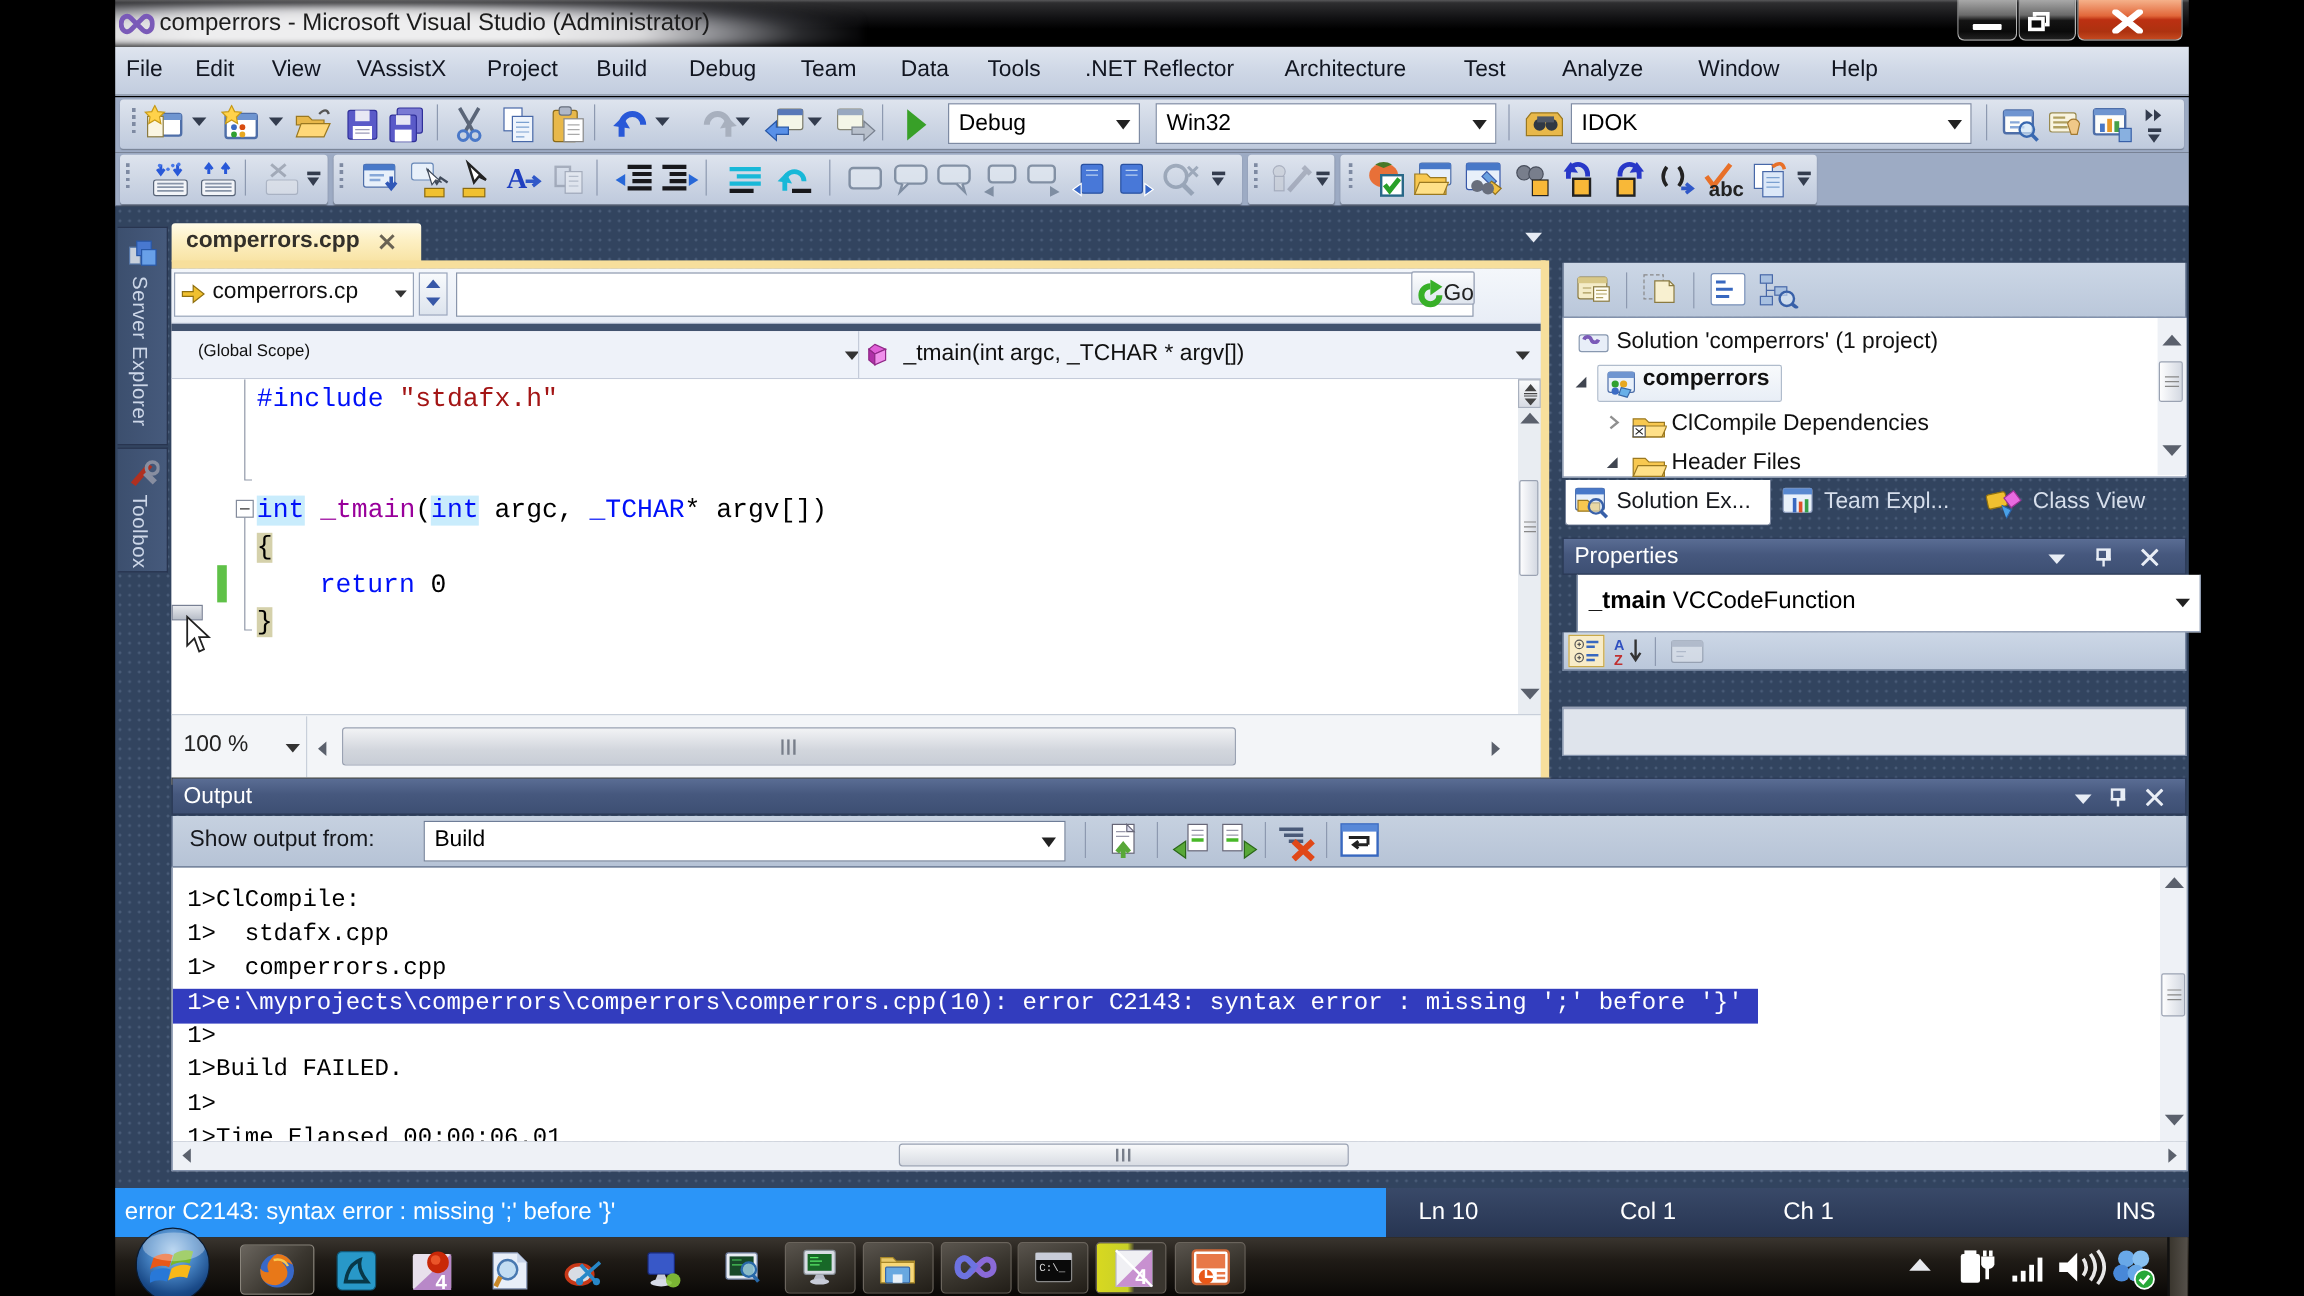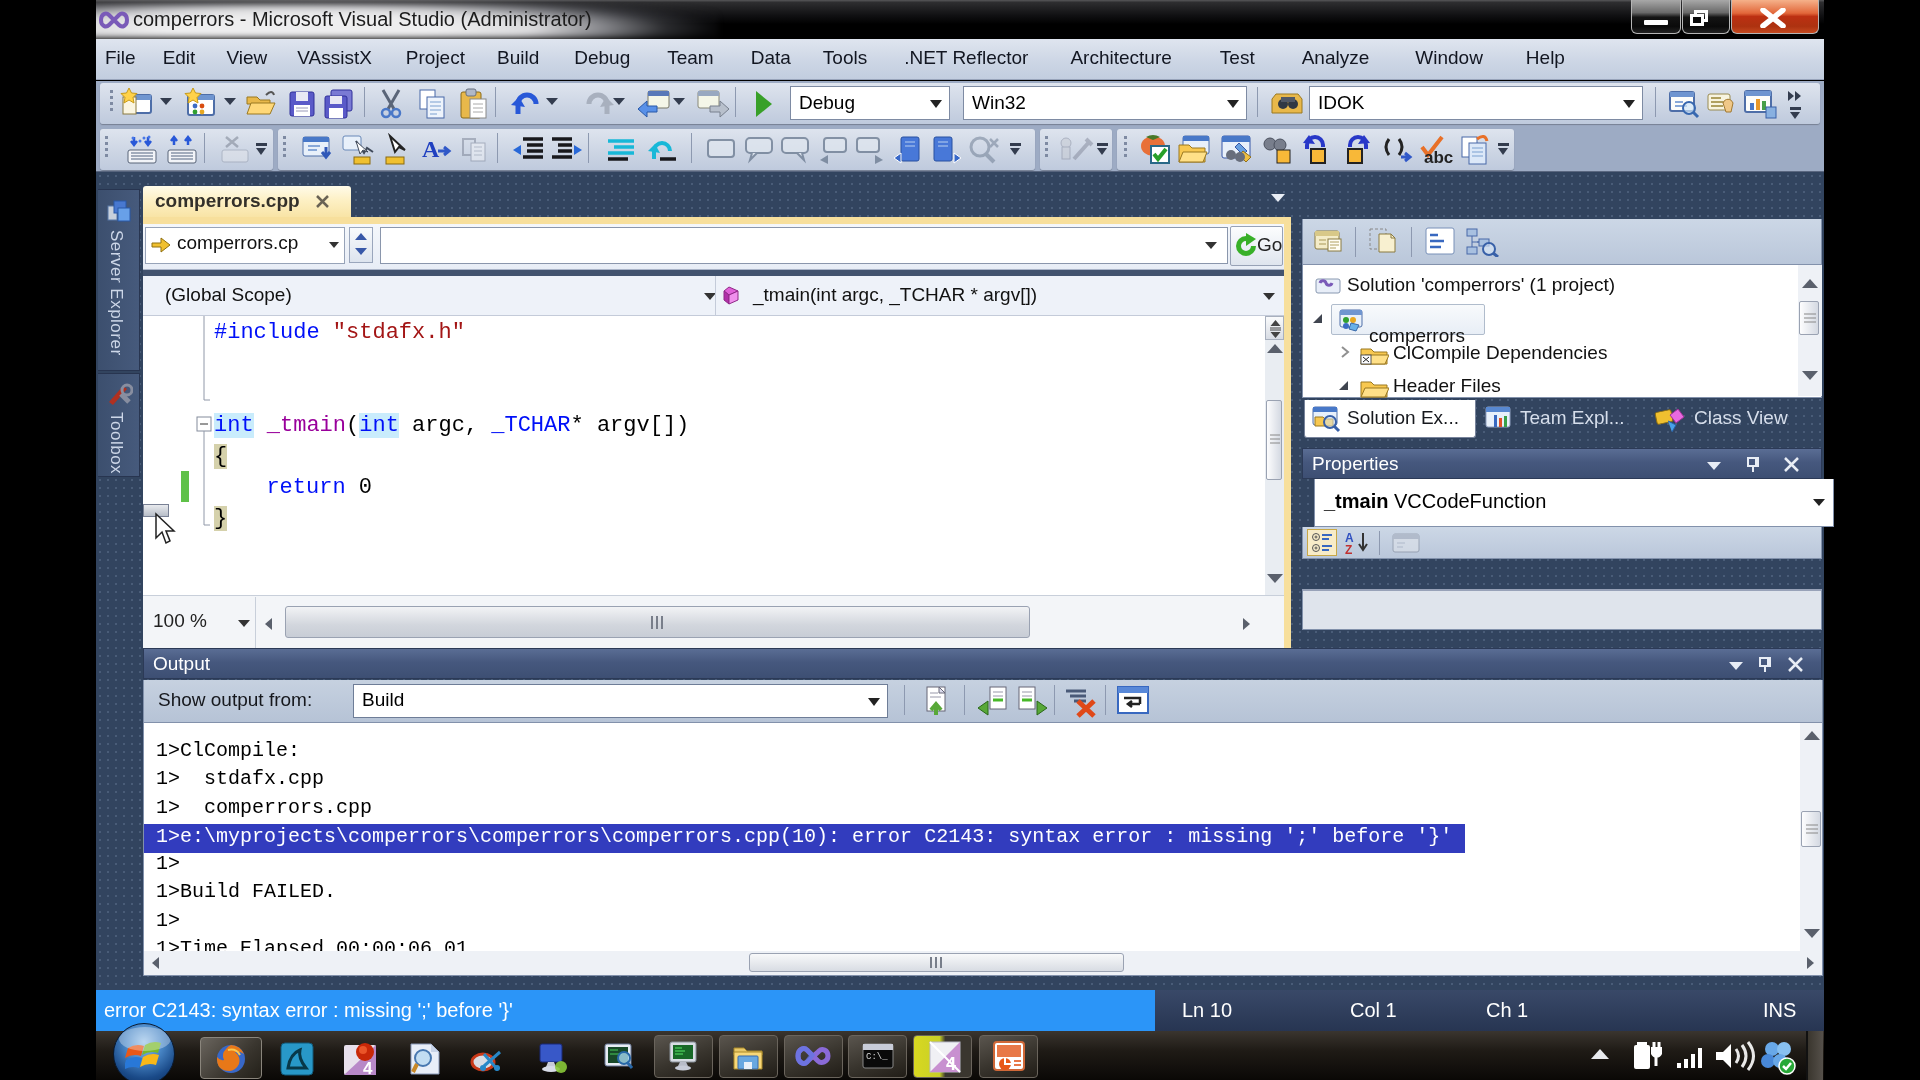--- a/index.html
+++ b/index.html
@@ -421,31 +421,31 @@
           <svg style="position:absolute;left:7px;top:11px" width="22" height="20">
               <path d="M2 8 h9 v-5 l9 7 -9 7 v-5 h-9 z" fill="#f0c030" stroke="#907010"></path>
             </svg>
           <span style="position:absolute;left:34px;top:8px;font-size:19px;color:#111">comperrors.cp</span>
           <div style="position:absolute;left:186px;top:18px;width:0;height:0;border-left:5px solid transparent;border-right:5px solid transparent;border-top:6px solid #333"></div>
           <div style="position:absolute;left:206px;top:3px;width:24px;height:36px;background:linear-gradient(#f8fafc,#dde4ee);border:1px solid #9aa6bc"></div>
           <div style="position:absolute;left:212px;top:9px;width:0;height:0;border-left:6px solid transparent;border-right:6px solid transparent;border-bottom:7px solid #3858a8"></div>
           <div style="position:absolute;left:212px;top:24px;width:0;height:0;border-left:6px solid transparent;border-right:6px solid transparent;border-top:7px solid #3858a8"></div>
           <div style="position:absolute;left:237px;top:3px;width:848px;height:37px;background:#fff;border:1px solid #8a96ac"></div>
           <div style="position:absolute;left:1062px;top:18px;width:0;height:0;border-left:6px solid transparent;border-right:6px solid transparent;border-top:7px solid #333"></div>
-          <div style="position:absolute;left:1087px;top:2px;width:53px;height:40px;background:linear-gradient(#fcfdfe,#dfe5ee);border:1px solid #98a2b6;border-radius:2px">
+          <div style="position:absolute;left:1033px;top:2px;width:53px;height:28px;background:linear-gradient(#fcfdfe,#dfe5ee);border:1px solid #98a2b6;border-radius:2px">
             <svg style="position:absolute;left:2px;top:6px" width="26" height="26">
                 <path d="M13 3 a10 10 0 1 0 10 10 l-5 0 a5 5 0 1 1 -5 -5 z" fill="#38b028"></path>
                 <path d="M13 0 l10 6 -10 7 z" fill="#38b028"></path>
               </svg>
             <span style="position:absolute;left:26px;top:7px;font-size:19px;color:#222">Go</span>
           </div>
         </div>
         <div style="position:absolute;left:0;top:46px;width:1141px;height:6px;background:#42536f"></div>
         <div id="nav2">
-          <span style="position:absolute;left:22px;top:8px;font-size:19px;color:#111">(Global Scope)</span>
+          <span style="position:absolute;left:22px;top:8px;font-size:14px;color:#111">(Global Scope)</span>
           <div style="position:absolute;left:561px;top:17px;width:0;height:0;border-left:6px solid transparent;border-right:6px solid transparent;border-top:7px solid #333"></div>
           <div style="position:absolute;left:572px;top:0;width:1px;height:40px;background:#c4cbd9"></div>
           <svg style="position:absolute;left:580px;top:9px" width="24" height="22">
               <path d="M6 2 l9 4 -9 4 -5-4 z" fill="#e060d8" stroke="#902888"></path>
               <path d="M1 6 l5 4 v9 l-5-4z" fill="#b030a8" stroke="#902888"></path>
               <path d="M6 10 l9-4 v9 l-9 4z" fill="#f090ec" stroke="#902888"></path>
             </svg>
           <span style="position:absolute;left:610px;top:8px;font-size:19px;color:#111">_tmain(int argc, _TCHAR * argv[])</span>
           <div style="position:absolute;left:1120px;top:17px;width:0;height:0;border-left:6px solid transparent;border-right:6px solid transparent;border-top:7px solid #333"></div>
         </div>
@@ -538,21 +538,21 @@
             <path d="M11 2 V11 H2 Z" fill="#404550"></path>
           </svg>
         <svg style="position:absolute;left:34px;top:42px" width="28" height="26">
             <rect x="3" y="3" width="22" height="17" rx="2" fill="#e8f0fa" stroke="#4e6ea8"></rect>
             <rect x="3" y="3" width="22" height="5" fill="#6f95d0"></rect>
             <circle cx="9" cy="13" r="3" fill="#30a030"></circle>
             <circle cx="16" cy="13" r="3" fill="#e8a820"></circle>
             <circle cx="9" cy="19" r="3" fill="#3c6cc4"></circle>
             <path d="M14 16 l8 2 -3 6 -7-2z" fill="#68b0e8" stroke="#3868a8"></path>
           </svg>
-        <span style="position:absolute;left:66px;top:60px;font-weight:normal">comperrors</span>
+        <span style="position:absolute;left:66px;top:40px;font-weight:bold">comperrors</span>
         <svg style="position:absolute;left:36px;top:80px" width="12" height="14">
             <path d="M3 2 L9 7 L3 12" fill="none" stroke="#909090" stroke-width="2"></path>
           </svg>
         <svg style="position:absolute;left:56px;top:76px" width="30" height="26">
             <path d="M2 8 h10 l3 3 h13 v12 h-26z" fill="#f8c850" stroke="#9a7820"></path>
             <path d="M2 23 l4-9 h24 l-4 9z" fill="#ffe088" stroke="#9a7820"></path>
             <rect x="2" y="14" width="10" height="9" fill="#fff" stroke="#555"></rect>
             <path d="M4 21 l6-5 m-6 0 l6 5" stroke="#222"></path>
           </svg>
         <span style="position:absolute;left:90px;top:77px">ClCompile Dependencies</span>

